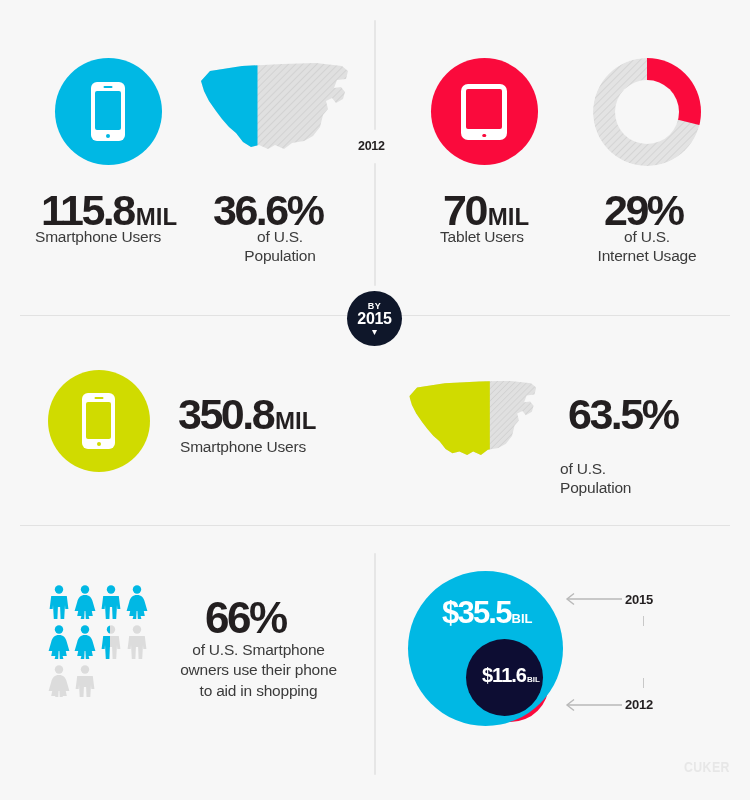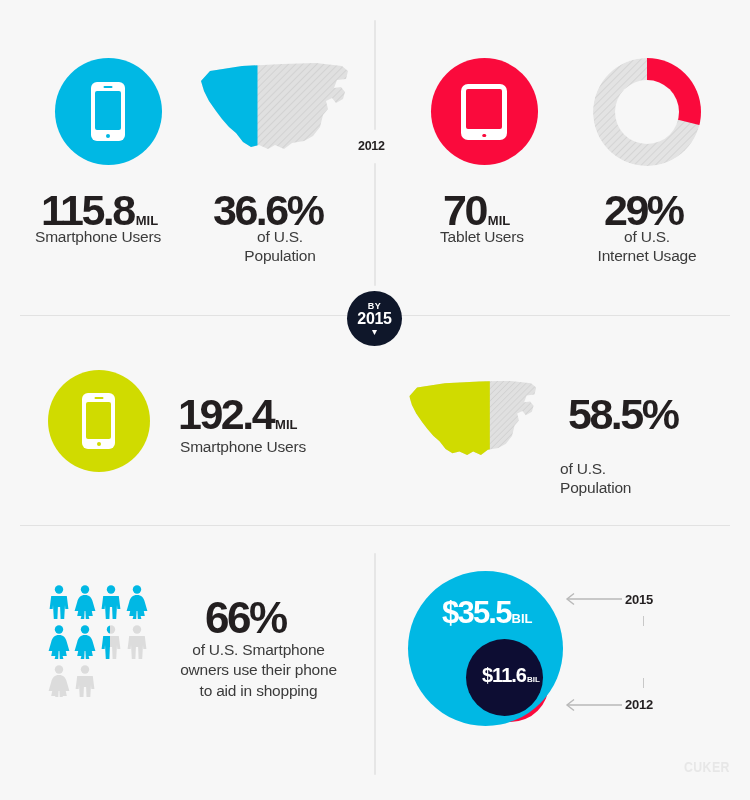--- a/index.html
+++ b/index.html
@@ -13,21 +13,21 @@
 
   
   .big-num {
     font-weight: bold;
     color: #231f20;
     letter-spacing: -2.5px;
     line-height: 1;
     white-space: nowrap;
   }
   .unit {
-    font-size: 13px;
+    font-size: 24px;
     font-weight: bold;
     letter-spacing: 0px;
     vertical-align: baseline;
     margin-left: 2px;
   }
   .caption {
     font-size: 15.5px;
     color: #3b3b3b;
     line-height: 1.25;
     letter-spacing: -0.2px;
@@ -181,21 +181,21 @@
   </div>
 
   <div class="circ" style="left:48px; top:370px; width:102px; height:102px; background:#d0db00;">
     <div class="phone" style="left:34px; top:23px; width:33px; height:56px;">
       <div class="phone-speaker" style="top:4px; width:9px; background:#d0db00;"></div>
       <div class="phone-screen" style="left:4px; top:9px; right:4px; height:37px; background:#d0db00;"></div>
       <div class="phone-home" style="bottom:3px; width:4px; height:4px; background:#d0db00;"></div>
     </div>
   </div>
   <div class="big-num" style="position:absolute; left:178px; top:393px; font-size:43px;">
-    <span>192.4</span><span class="unit">MIL</span>
+    <span>350.8</span><span class="unit">MIL</span>
   </div>
   <div class="caption" style="position:absolute; left:180px; top:437px;">Smartphone Users</div>
 
   <svg style="position:absolute; left:405px; top:375px;" width="145" height="96" viewBox="0 0 168 110">
     <defs>
       <pattern id="hatch3" width="5" height="5" patternTransform="rotate(45)" patternUnits="userSpaceOnUse">
         <rect width="5" height="5" fill="#e0e0e0"></rect>
         <line x1="0" y1="0" x2="0" y2="5" stroke="#d2d2d2" stroke-width="2"></line>
       </pattern>
       <clipPath id="usclip2">
@@ -208,21 +208,21 @@
         <rect x="0" y="0" width="98.3" height="110"></rect>
       </clipPath>
     </defs>
     <g clip-path="url(#usclip2)">
       <rect x="0" y="0" width="168" height="110" fill="url(#hatch3)"></rect>
       <g clip-path="url(#usfillclip2)">
         <rect x="0" y="0" width="168" height="110" fill="#d0db00"></rect>
       </g>
     </g>
   </svg>
-  <div class="big-num" style="position:absolute; left:568px; top:393px; font-size:43px;">58.5%</div>
+  <div class="big-num" style="position:absolute; left:568px; top:393px; font-size:43px;">63.5%</div>
   <div class="caption" style="position:absolute; left:560px; top:437px;margin-top:22px;">of U.S. Population</div>
 
   <div class="hdiv" style="left:20px; top:525px; width:710px;"></div>
 
   <div class="vdiv" style="left:374px; top:553px; height:222px;"></div>
 
   <svg id="people" style="left:48px; top:585px;" width="112" height="112" viewBox="0 0 112 112">
     <defs>
 
       <g id="man">

